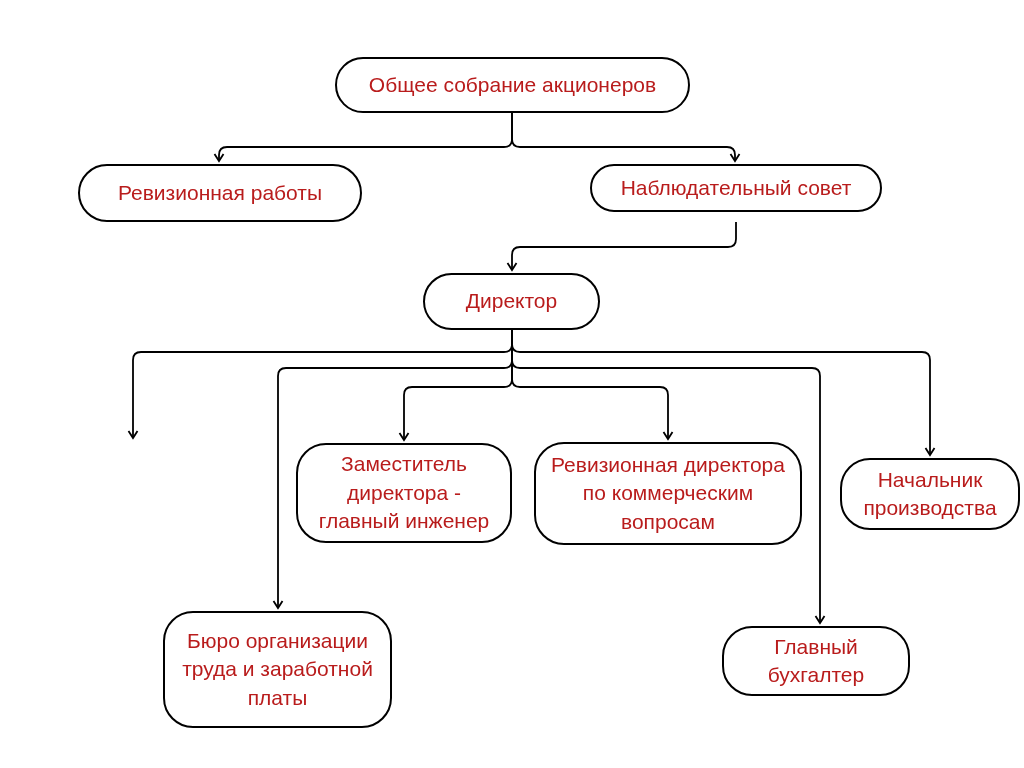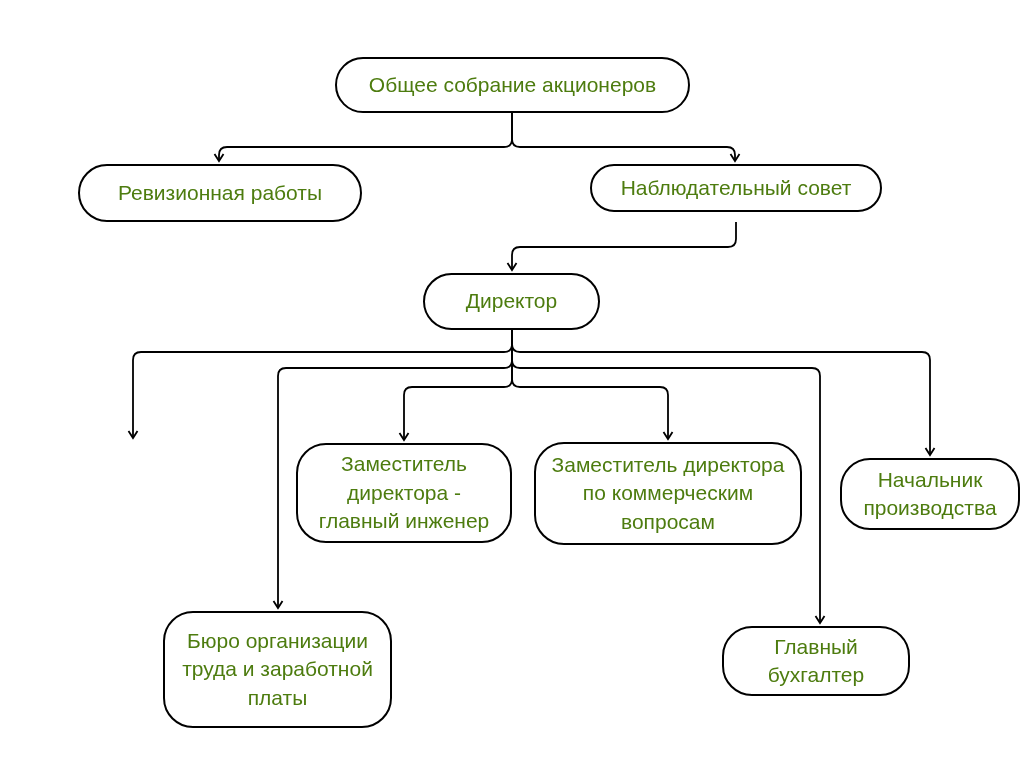--- a/index.html
+++ b/index.html
@@ -33,21 +33,21 @@
     border: 2px solid #000000;
     border-radius: 30px;
     background: #ffffff;
     display: flex;
     align-items: center;
     justify-content: center;
     text-align: center;
     white-space: pre-line;
     font-size: 21px;
     line-height: 1.35;
-    color: #4d7c0f;
+    color: #b91c1c;
     padding: 2px 2px;
   }
 </style>
 </head>
 <body>
 
 <div class="canvas">
 
   <svg class="connector-layer" width="1024" height="768" viewBox="0 0 1024 768" xmlns="http://www.w3.org/2000/svg">
     <defs>
@@ -81,21 +81,21 @@
 
   <div class="node" style="left:590px; top:164px; width:292px; height:48px;">Наблюдательный совет</div>
 
   <div class="node" style="left:423px; top:273px; width:177px; height:57px;">Директор</div>
 
 
   <div class="node" style="left:296px; top:443px; width:216px; height:100px;">Заместитель
 директора -
 главный инженер</div>
 
-  <div class="node" style="left:534px; top:442px; width:268px; height:103px;">Заместитель директора
+  <div class="node" style="left:534px; top:442px; width:268px; height:103px;">Ревизионная директора
 по коммерческим
 вопросам</div>
 
   <div class="node" style="left:840px; top:458px; width:180px; height:72px;">Начальник
 производства</div>
 
   <div class="node" style="left:163px; top:611px; width:229px; height:117px;">Бюро организации
 труда и заработной
 платы</div>
 

